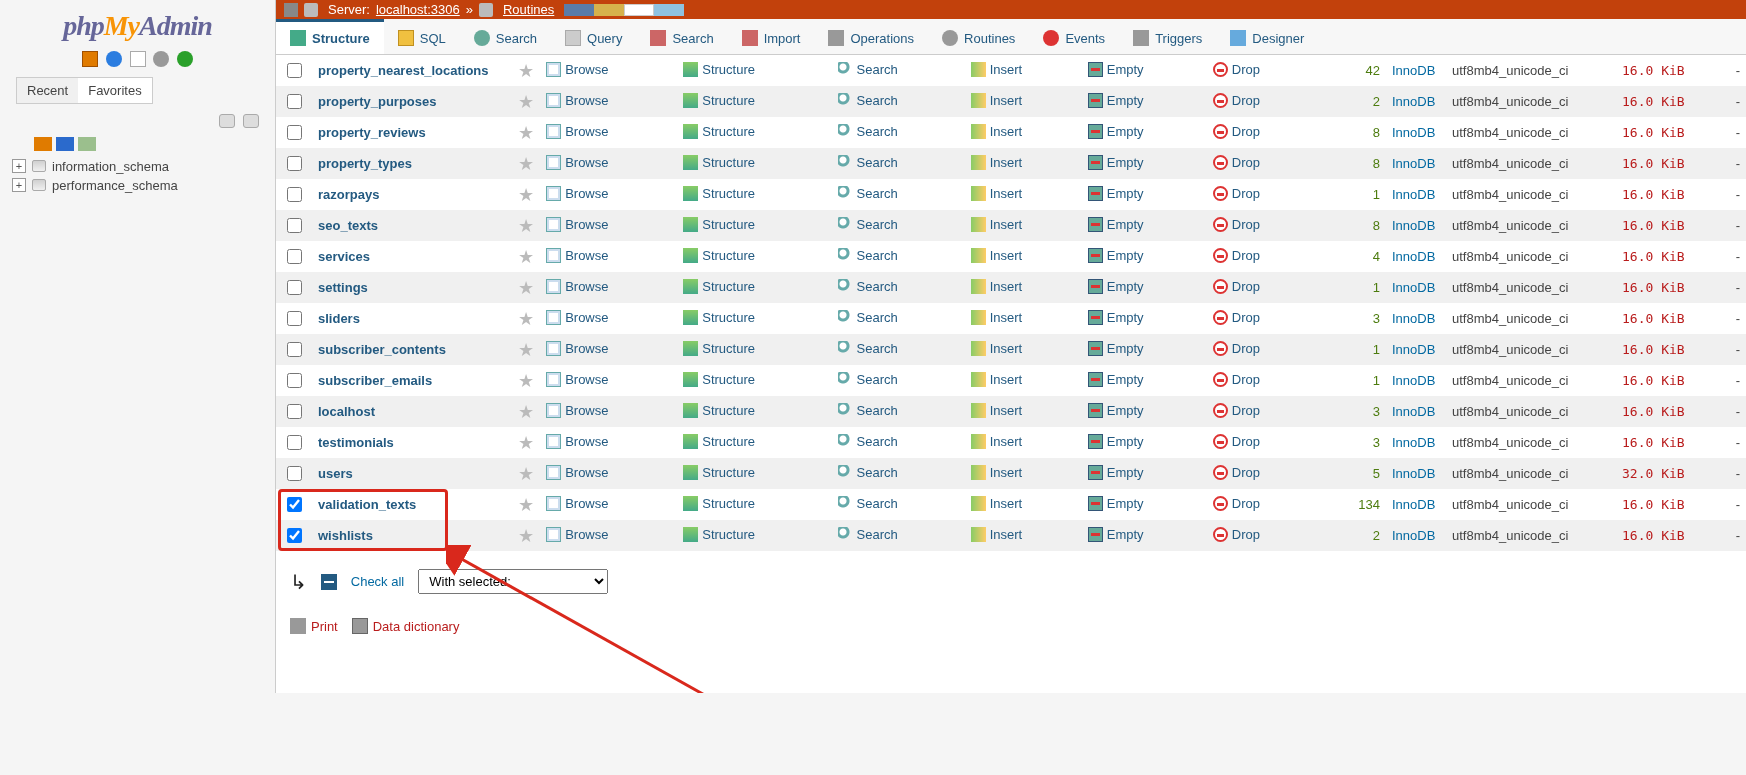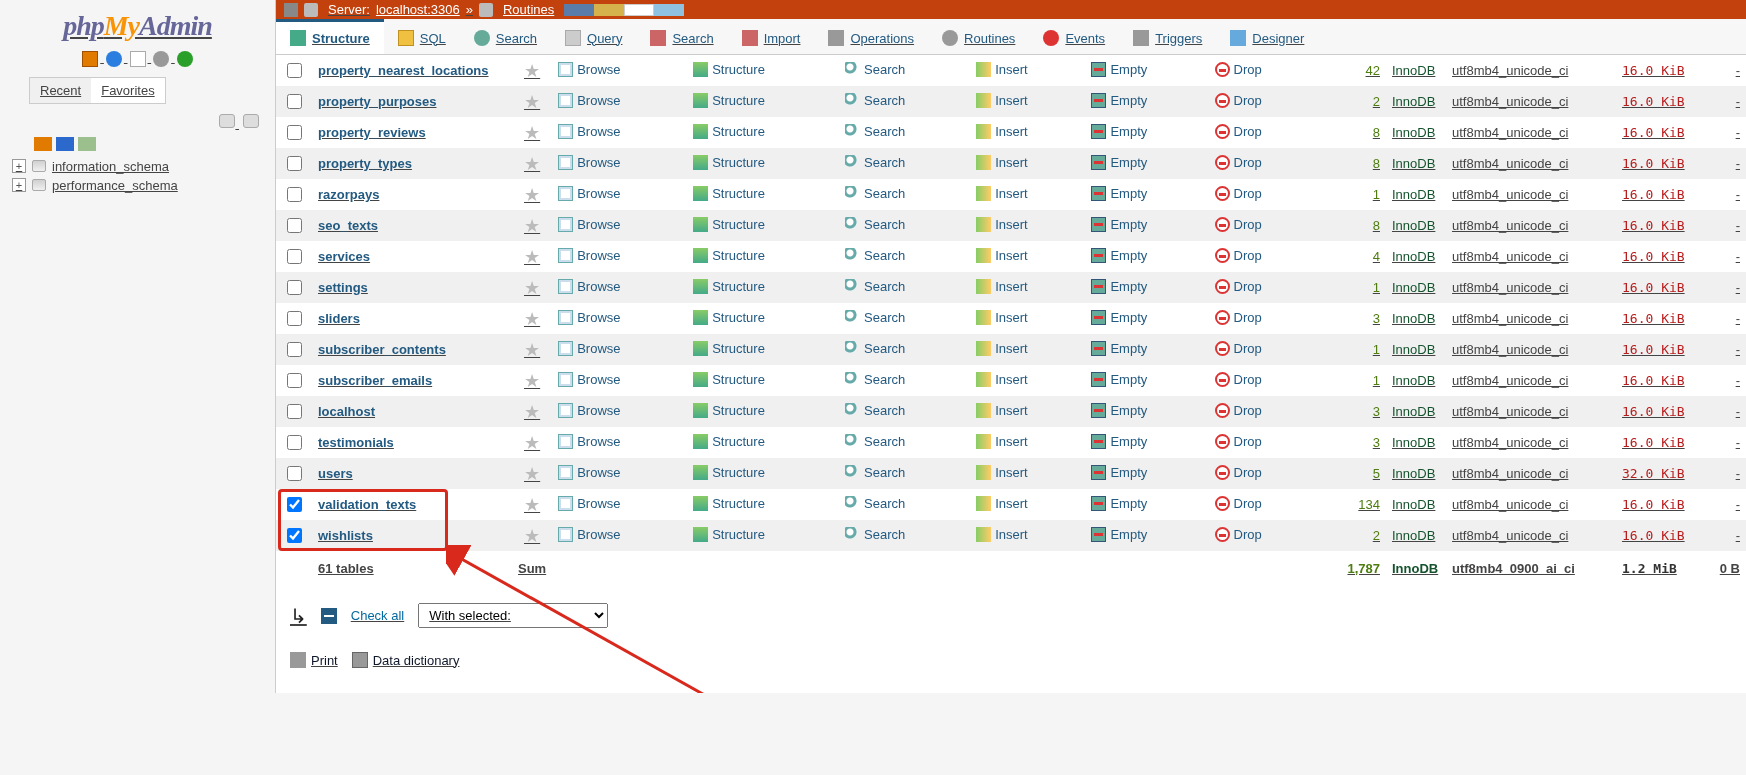--- a/index.html
+++ b/index.html
@@ -4,21 +4,21 @@
 <style>
   * { box-sizing: border-box; }
   body {
     margin: 0;
     font-family: Verdana, Arial, sans-serif;
     font-size: 13px;
     color: #444;
     background: #f5f5f5;
     overflow: hidden;
   }
-  .app { display: flex; height: 693px; width: 1746px; text-decoration: underline; }
+  .app { display: flex; height: 693px; width: 1746px; }
   
   .sidebar {
     width: 276px;
     background: #f5f5f5;
     border-right: 1px solid #ccc;
     padding: 6px 8px;
     position: relative;
     flex-shrink: 0;
   }
   .logo {
@@ -33,21 +33,21 @@
   .logo .php { color: #666699; }
   .logo .my { color: #f89406; }
   .logo .admin { color: #666699; }
   .quick-icons { text-align: center; margin-bottom: 10px; }
   .quick-icons span { display:inline-block; width:16px; height:16px; margin:0 2px; vertical-align:middle; }
   .qi-home { background:#e07b00; border:1px solid #a05000; }
   .qi-help { background:#2b7de0; border-radius:50%; }
   .qi-sql { background:#fff; border:1px solid #aaa; }
   .qi-cog { background:#999; border-radius:50%; }
   .qi-reload { background:#2aa02a; border-radius:50%; }
-  .panel-tabs { display:flex; border:1px solid #ccc; border-radius:0; overflow:hidden; width:fit-content; margin:4px 21px 10px; }
+  .panel-tabs { display:flex; border:1px solid #ccc; border-radius:0; overflow:hidden; width:fit-content; margin:4px 8px 10px; }
   .panel-tabs div { padding:5px 10px; background:#f0f0f0; cursor:pointer; }
   .panel-tabs div.active { background:#fff; }
   .collapse-row { text-align:right; padding-right:8px; margin-bottom:6px; }
   .collapse-row span { display:inline-block; width:16px; height:14px; background:#ddd; border:1px solid #aaa; margin-left:4px; border-radius:3px; }
   .tree { padding-left:4px; }
   .tree-row { display:flex; align-items:center; gap:6px; margin:4px 0; color:#444; }
   .tree-toggle { width:14px; height:14px; border:1px solid #999; background:#fff; text-align:center; line-height:12px; font-size:11px; color:#555; }
   .tree-swatches { display:flex; gap:4px; margin:4px 0 8px 22px; }
   .tree-swatches span { width:18px; height:14px; }
   .sw1{background:#e07b00;} .sw2{background:#2b6acc;} .sw3{background:#9bbf8d;}
@@ -79,21 +79,21 @@
   table.structure tr { height:31px; }
   table.structure tr.odd { background:#fff; }
   table.structure tr.even { background:#f0f0f0; }
   table.structure td { padding:4px 6px; white-space:nowrap; vertical-align:middle; }
   table.structure td.check { width:36px; text-align:center; }
   table.structure td.name { width:200px; }
   table.structure td.name a { color:#235a81; font-weight:bold; text-decoration:none; }
   table.structure td.fav { width:28px; text-align:center; }
   table.structure td.act { color:#235a81; }
   table.structure td.rows { text-align:right; width:70px; color:#4d7c0f; }
-  table.structure td.engine { width:60px; color:#14532d; }
+  table.structure td.engine { width:60px; color:#0369a1; }
   table.structure td.coll { width:170px; color:#444; }
   table.structure td.size { width:90px; font-family: monospace; color:#b91c1c; }
   table.structure td.overhead { text-align:right; width:40px; }
   table.structure tr.sum { font-weight:bold; height:34px; }
   table.structure tr.sum td.size { color:#333; }
   input[type=checkbox]{width:15px;height:15px;}
 
   .act-link{display:inline-flex;align-items:center;gap:4px;color:#235a81;text-decoration:none;cursor:pointer;}
   .ai{width:15px;height:15px;display:inline-block;}
   .ai-browse{background:#fff;border:1px solid #6aa;box-shadow:inset 0 0 0 2px #cde;}
@@ -107,21 +107,21 @@
   .star{color:#bbb;font-size:18px;cursor:pointer;}
 
   .footer-ctrl{padding:18px 14px 4px;display:flex;align-items:center;gap:14px;}
   .footer-ctrl .up-arrow{font-size:20px;color:#222;}
   .footer-ctrl .chk-icon{width:16px;height:16px;background:#235a81;display:inline-block;position:relative;}
   .footer-ctrl .chk-icon::after{content:"";position:absolute;left:3px;right:3px;top:7px;height:2px;background:#fff;}
   .footer-ctrl a{color:#0369a1;text-decoration:none;}
   .footer-ctrl select{padding:3px 6px;font-size:13px;min-width:190px;}
 
   .footer-links{padding:20px 14px;display:flex;align-items:center;gap:14px;}
-  .footer-links a{color:#0f172a;text-decoration:none;display:inline-flex;align-items:center;gap:5px;}
+  .footer-links a{color:#b91c1c;text-decoration:none;display:inline-flex;align-items:center;gap:5px;}
   .fi{width:16px;height:16px;display:inline-block;}
   .fi-print{background:#999;}
   .fi-dict{background:#999;border:1px solid #666;}
 
   
   .highlight-box{
     position:absolute;
     border:3px solid #d9281c;
     border-radius:4px;
     pointer-events:none;
@@ -489,31 +489,20 @@
     <td class="act"><a class="act-link"><span class="ai ai-search"></span>Search</a></td>
     <td class="act"><a class="act-link"><span class="ai ai-insert"></span>Insert</a></td>
     <td class="act"><a class="act-link"><span class="ai ai-empty"></span>Empty</a></td>
     <td class="act"><a class="act-link"><span class="ai ai-drop"></span>Drop</a></td>
     <td class="rows">2</td>
     <td class="engine">InnoDB</td>
     <td class="coll">utf8mb4_unicode_ci</td>
     <td class="size">16.0 KiB</td>
     <td class="overhead">-</td>
             </tr>
-            <tr class="sum">
-  <td></td>
-  <td class="name">61 tables</td>
-  <td class="fav">Sum</td>
-  <td colspan="6"></td>
-  <td class="rows">1,787</td>
-  <td class="engine">InnoDB</td>
-  <td class="coll">utf8mb4_0900_ai_ci</td>
-  <td class="size">1.2 MiB</td>
-  <td class="overhead">0 B</td>
-            </tr>
           </tbody>
       </table>
 
       <div class="footer-ctrl">
         <span class="up-arrow">↳</span>
         <span class="chk-icon"></span>
         <a>Check all</a>
         <select>
           <option>With selected:</option>
         </select>

